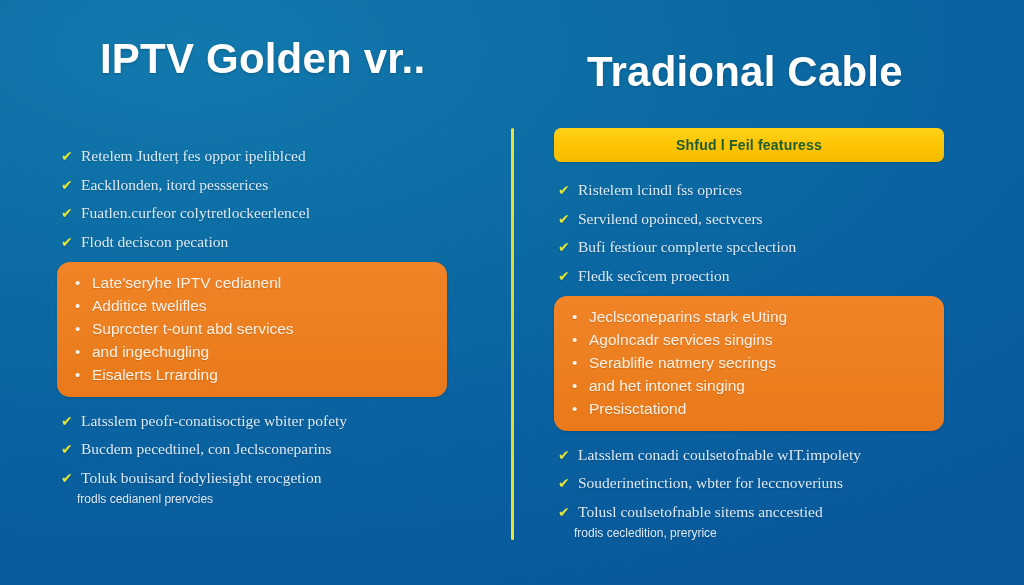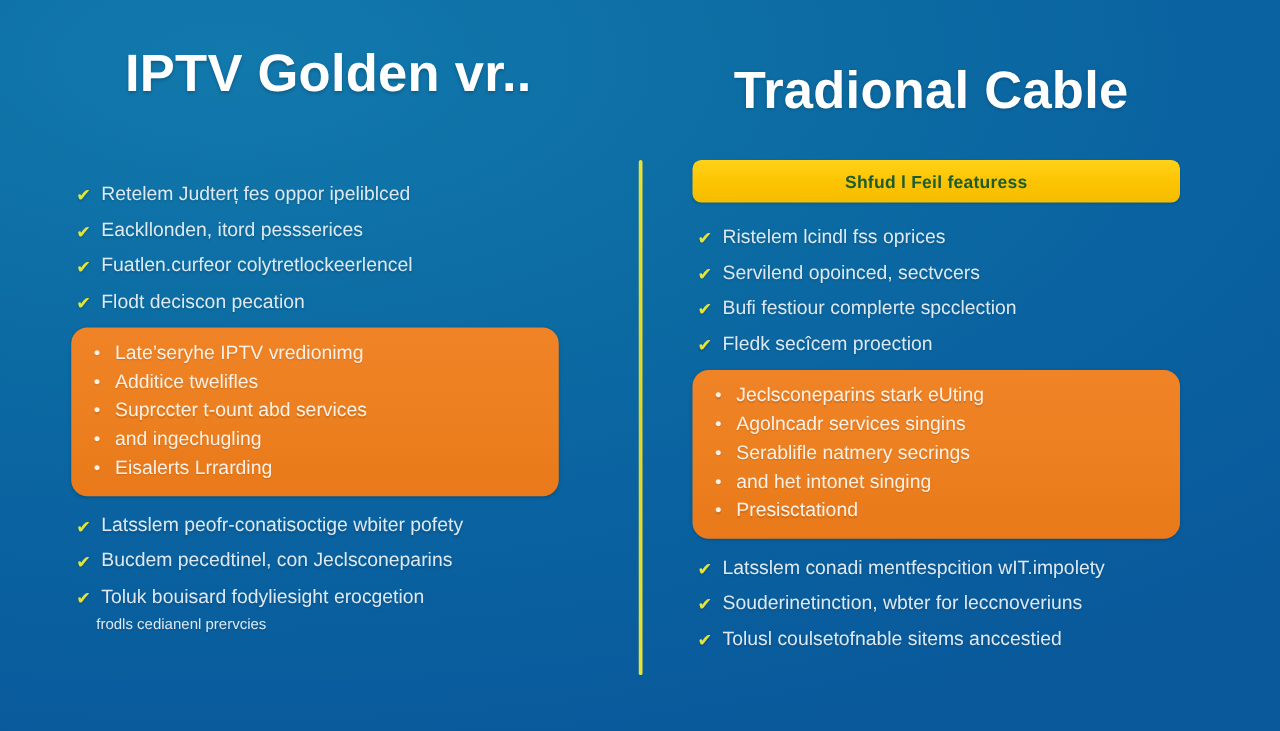--- a/index.html
+++ b/index.html
@@ -109,20 +109,21 @@
   }
   .check-mark {
     flex: 0 0 auto;
     width: 20px;
     color: #e2e53a;
     font-size: 14px;
     line-height: 1.45;
   }
   .check-text {
     flex: 1 1 auto;
+    font-family: Liberation Serif, serif;
   }
 
   
   .orange-panel {
     margin-top: 10px;
     border-radius: 13px;
     background: linear-gradient(180deg, #f08326 0%, #ec7f1f 55%, #e9791a 100%);
     padding: 11px 14px 12px 18px;
     box-shadow: 0 1px 3px rgba(0,0,0,0.18);
   }
@@ -196,21 +197,21 @@
         <li class="check-item">
           <span class="check-mark">✔</span>
           <span class="check-text">Flodt deciscon pecation</span>
         </li>
       </ul>
 
       <div class="orange-panel">
         <ul class="dot-list">
           <li class="dot-item">
             <span class="dot-mark">•</span>
-            <span class="dot-text">Late’seryhe IPTV vredionimg</span>
+            <span class="dot-text">Late’seryhe IPTV cedianenl</span>
           </li>
           <li class="dot-item">
             <span class="dot-mark">•</span>
             <span class="dot-text">Additice twelifles</span>
           </li>
           <li class="dot-item">
             <span class="dot-mark">•</span>
             <span class="dot-text">Suprccter t-ount abd services</span>
           </li>
           <li class="dot-item">
@@ -288,28 +289,29 @@
           <li class="dot-item">
             <span class="dot-mark">•</span>
             <span class="dot-text">Presisctationd</span>
           </li>
         </ul>
       </div>
 
       <ul class="check-list bottom">
         <li class="check-item">
           <span class="check-mark">✔</span>
-          <span class="check-text">Latsslem conadi mentfespcition wIT.impolety</span>
+          <span class="check-text">Latsslem conadi coulsetofnable wIT.impolety</span>
         </li>
         <li class="check-item">
           <span class="check-mark">✔</span>
           <span class="check-text">Souderinetinction, wbter for leccnoveriuns</span>
         </li>
         <li class="check-item">
           <span class="check-mark">✔</span>
           <span class="check-text">Tolusl coulsetofnable sitems anccestied</span>
         </li>
       </ul>
+      <span class="wrap-line">frodis cecledition, preryrice</span>
 
     </div>
 
   </div>
 </div>
 
 </body></html>

